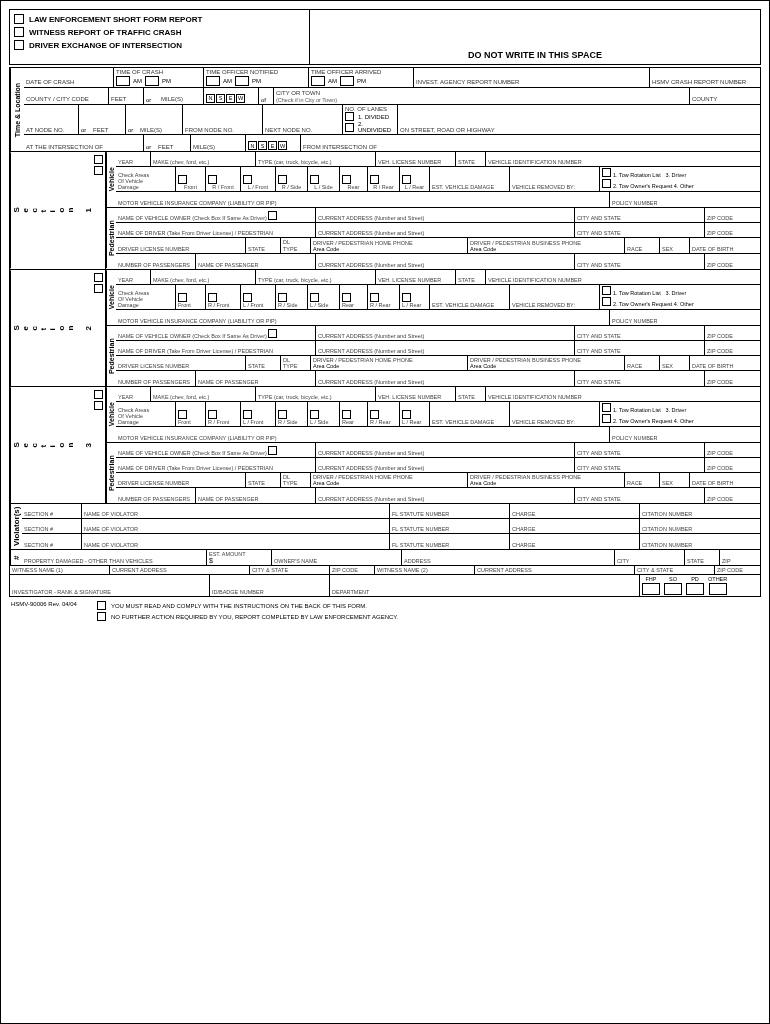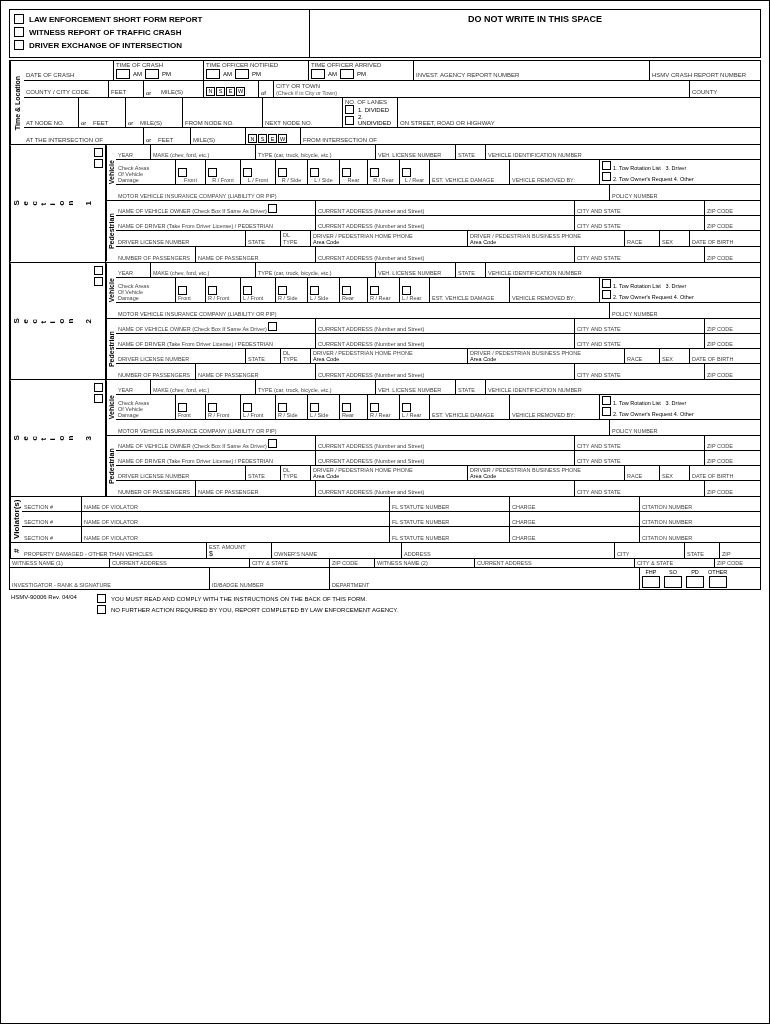--- a/index.html
+++ b/index.html
@@ -42,20 +42,21 @@
       flex-shrink: 0;
     }
     .header-no-write {
       flex: 1;
       padding: 4px;
       font-weight: bold;
       font-size: 8px;
       display: flex;
       align-items: flex-start;
       justify-content: center;
+      margin-top: 36px;
     }
     
     .time-location-wrapper {
       display: flex;
       border: 1px solid #000;
       margin-bottom: 0;
     }
     .side-label {
       writing-mode: vertical-rl;
       transform: rotate(180deg);

